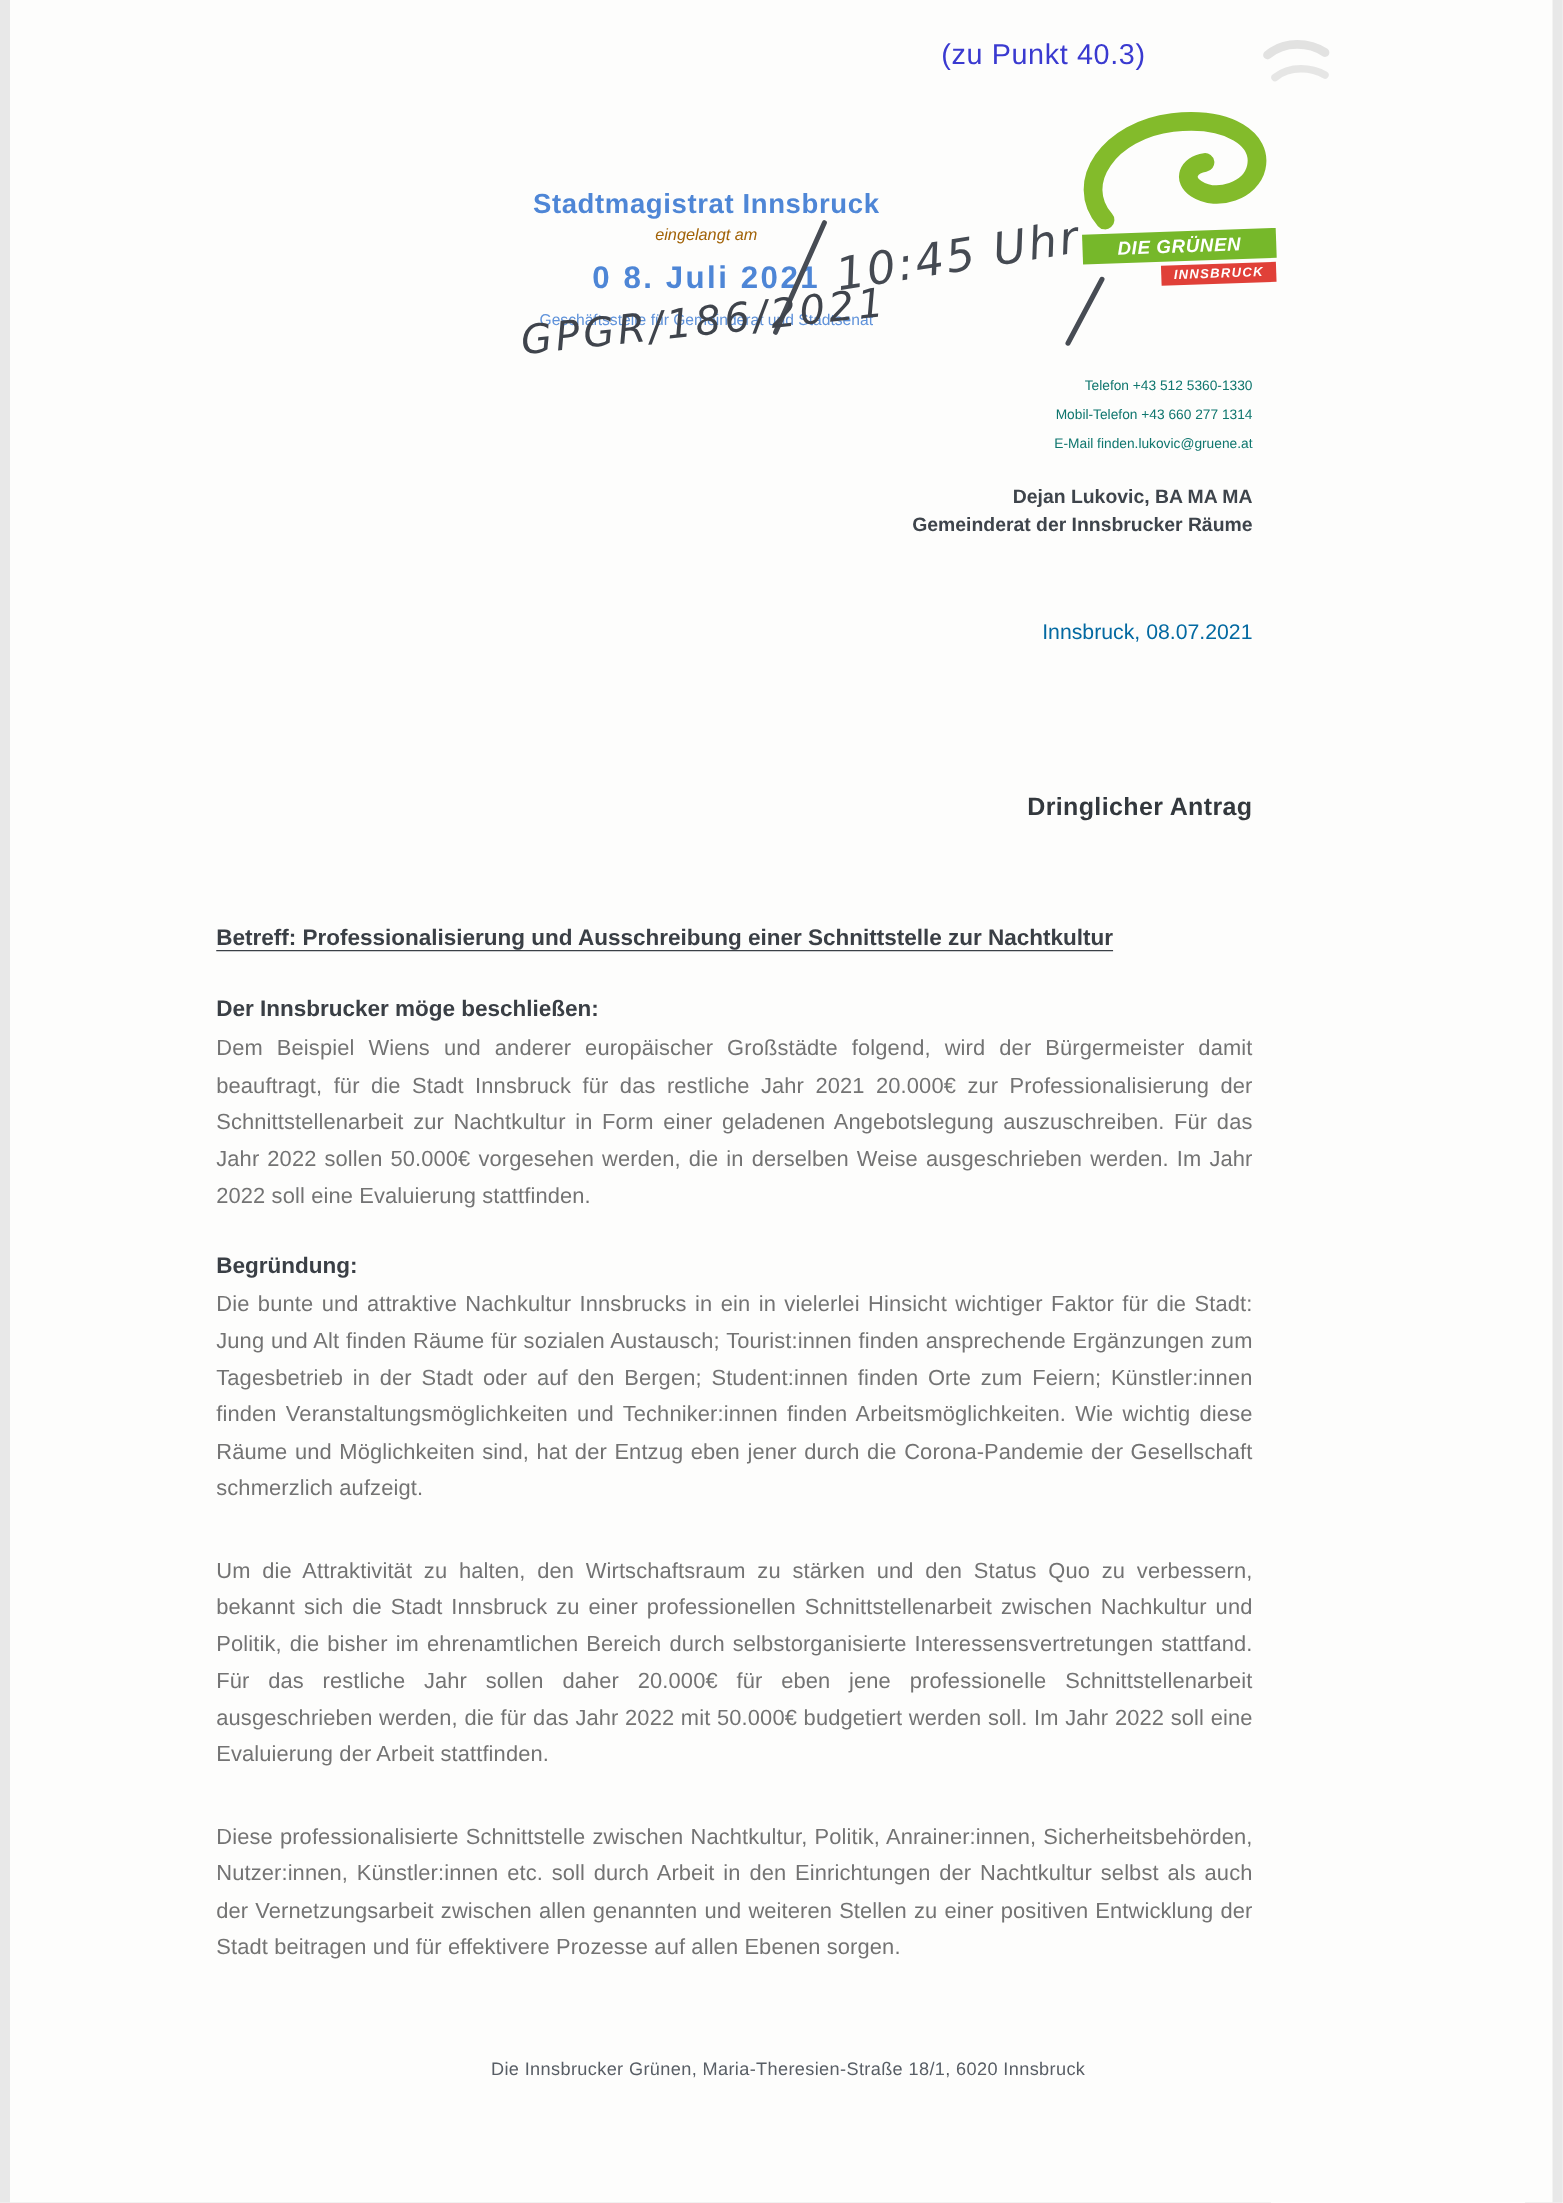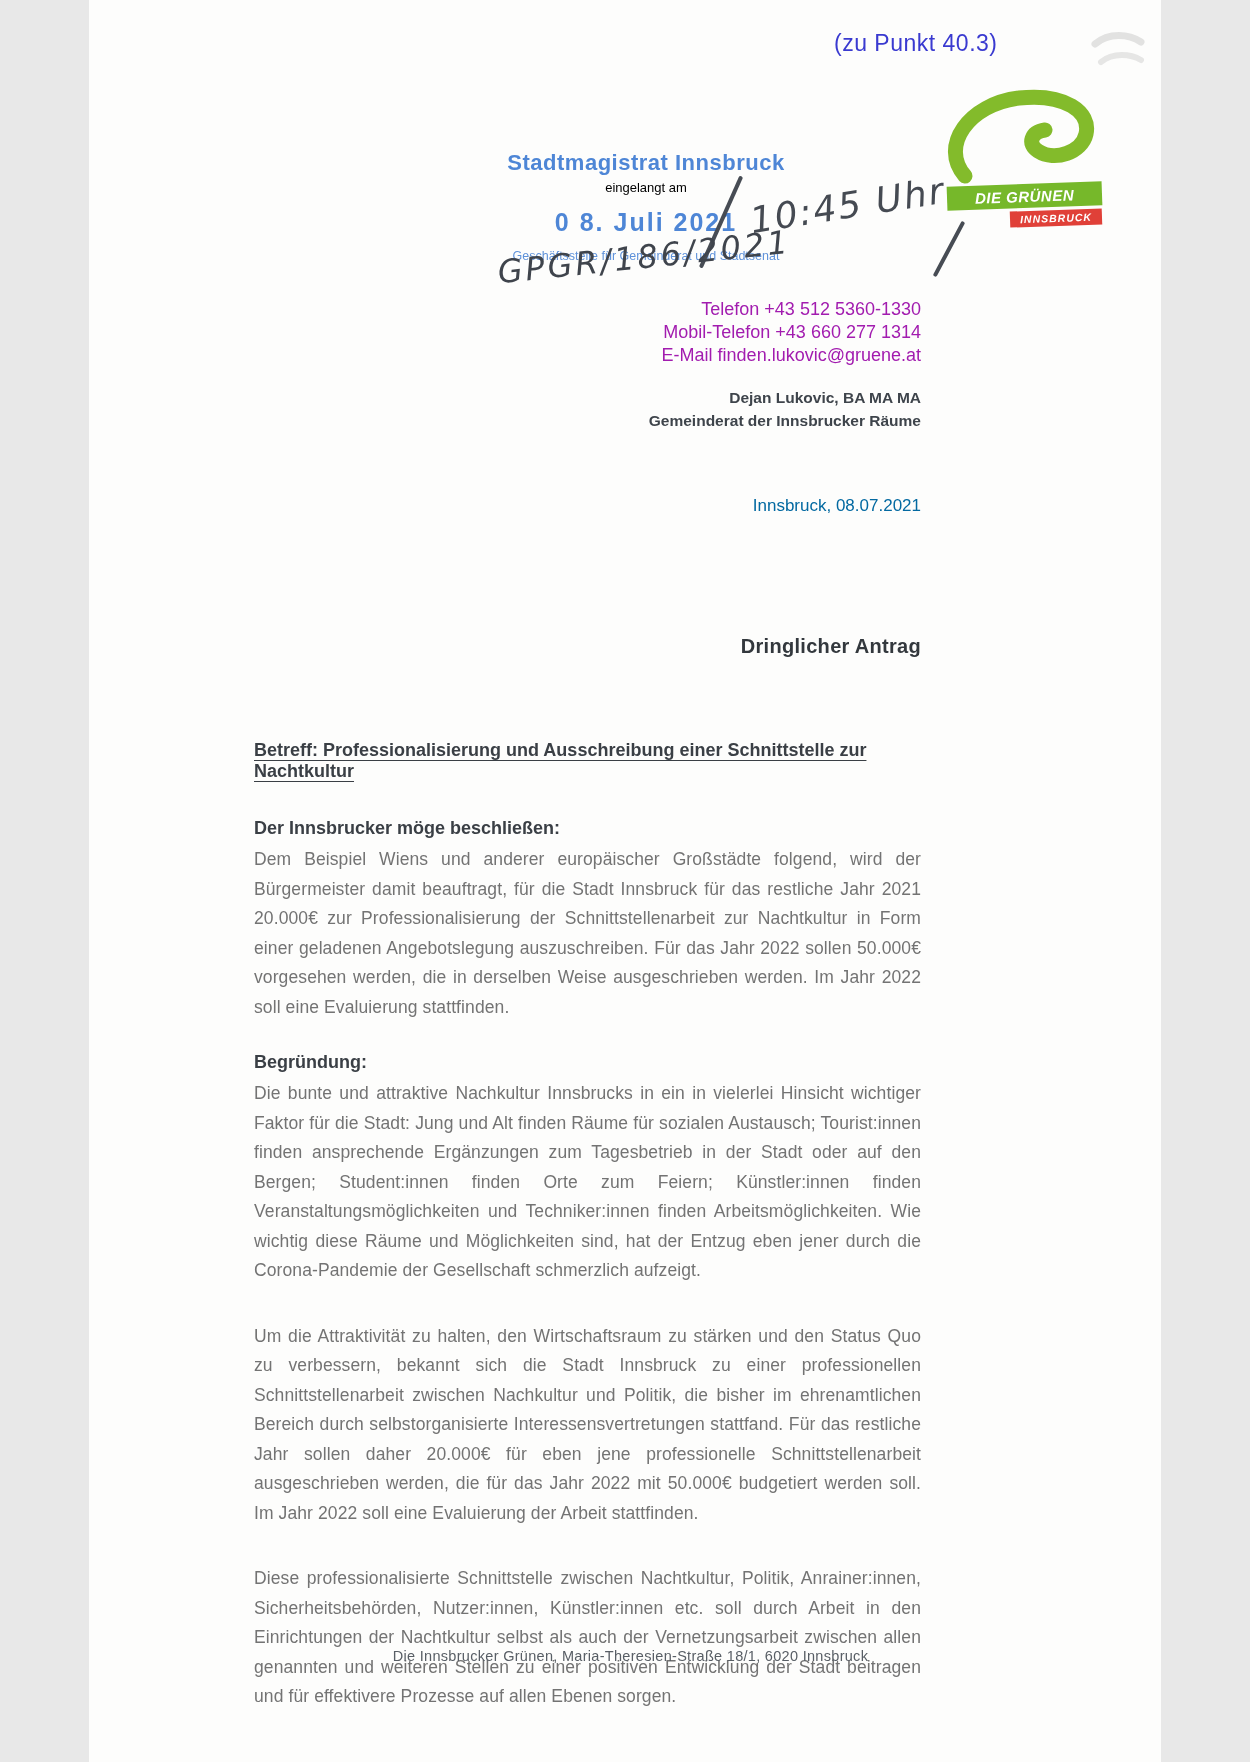--- a/index.html
+++ b/index.html
@@ -1,18 +1,18 @@
 <!DOCTYPE html>
 <html><head>
 <meta charset="utf-8">
 <style>
   html, body { margin: 0; padding: 0; background: #e8e8e8; }
   .page {
     position: relative;
-    width: 1072px;
+    width: 1234px;
     height: 1762px;
     margin: 0 auto;
     background: #fdfdfc;
     overflow: hidden;
     font-family: "Liberation Sans", sans-serif;
     color: #4b5158;
   }
 
   
   .annotation {
@@ -35,21 +35,21 @@
 
   .stamp {
     position: absolute;
     left: 402px; top: 150px;
     width: 310px;
     text-align: center;
     color: #4e86d6;
     filter: blur(0.4px);
   }
   .stamp-office { font-size: 22px; font-weight: 700; letter-spacing: 0.5px; }
-  .stamp-received { font-size: 13px; margin-top: 4px; color: #000000; }
+  .stamp-received { font-size: 13px; margin-top: 4px; color: #a16207; font-style: italic; }
   .stamp-date { font-size: 25px; font-weight: 700; margin-top: 13px; letter-spacing: 2px; }
   .stamp-dept { font-size: 12.5px; margin-top: 12px; white-space: nowrap; color: #5f92da; }
 
   .hand-slash {
     position: absolute;
     left: 630px; top: 172px;
     width: 4px; height: 100px;
     background: #474c54;
     border-radius: 3px;
     transform: rotate(24deg);
@@ -107,22 +107,22 @@
     width: max-content;
     margin-left: auto;
     margin-top: 2px;
     transform: rotate(-2deg);
   }
 
   .contact {
     position: absolute;
     right: 240px; top: 298px;
     text-align: right;
-    color: #a21caf;
-    font-size: 18px;
+    color: #0f766e;
+    font-size: 11px;
     line-height: 23px;
   }
   .sender {
     position: absolute;
     right: 240px; top: 386px;
     text-align: right;
     color: #3e444b;
     font-weight: 700;
     font-size: 15.5px;
     line-height: 23px;

